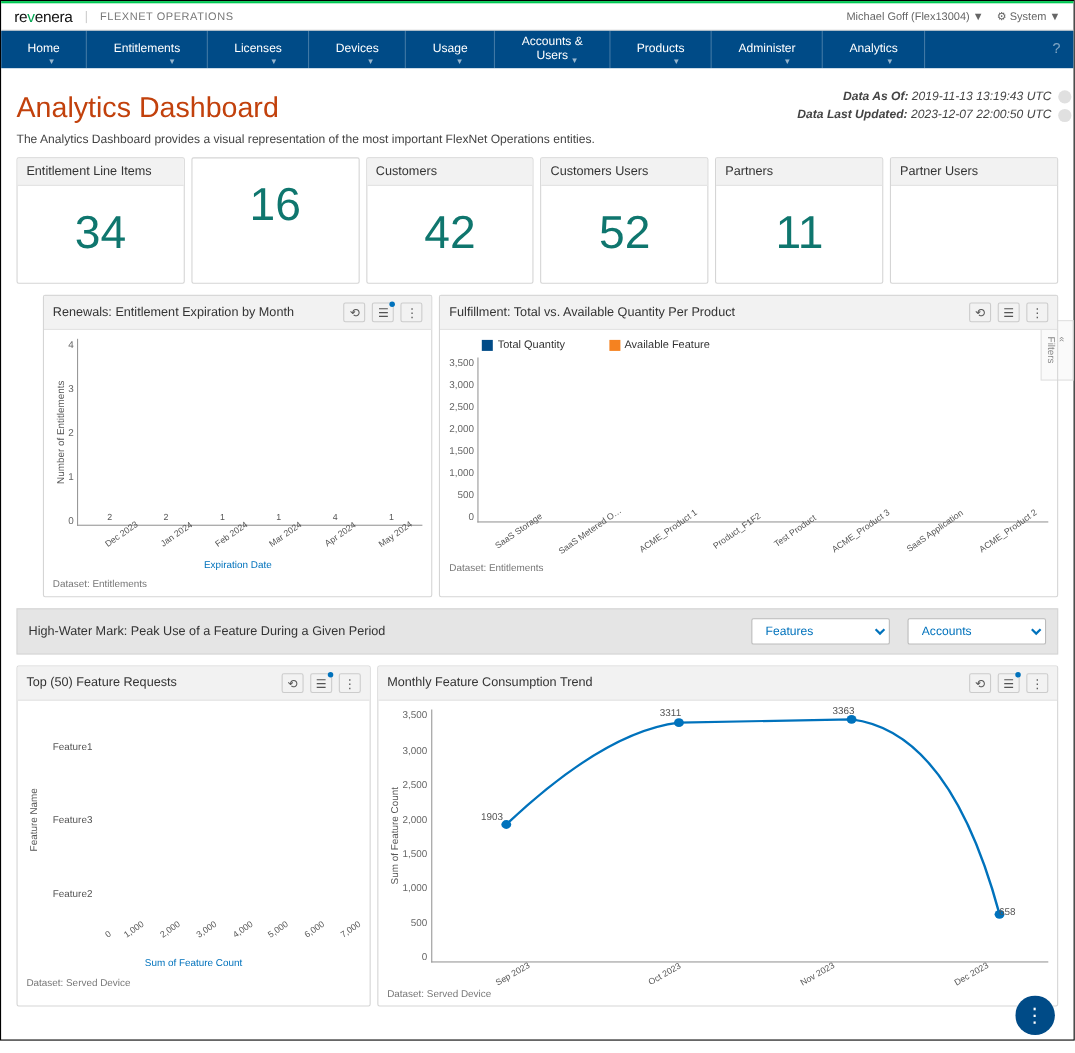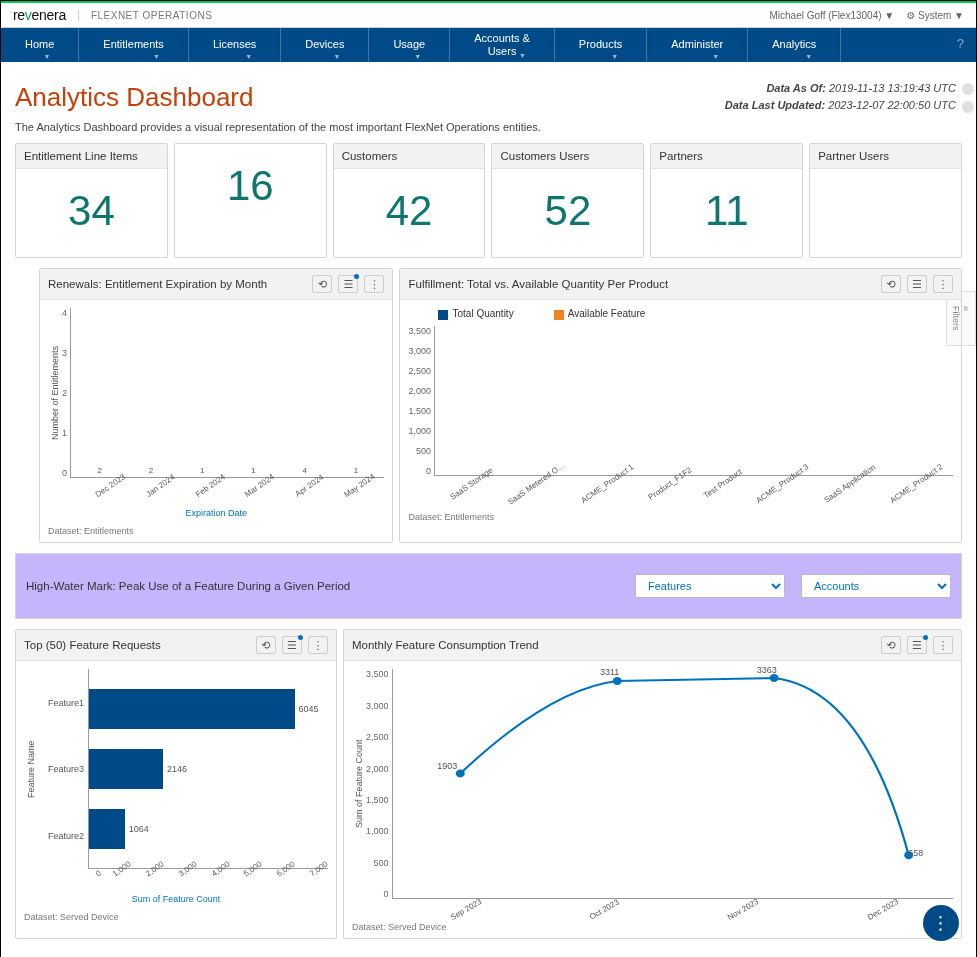--- a/index.html
+++ b/index.html
@@ -50,22 +50,22 @@
 .x-label { text-align: center; font-size: 9px; color: #0072bc; margin-top: 2px; }
 
 .legend { display: flex; gap: 40px; font-size: 10px; padding: 0 0 6px 30px; align-items: center; }
 .legend .sw { display: inline-block; width: 10px; height: 10px; margin-right: 4px; vertical-align: middle; }
 .dual-bars { flex: 1; display: flex; align-items: flex-end; gap: 6px; height: 150px; border-left: 1px solid #999; border-bottom: 1px solid #999; padding: 0 4px; }
 .dual-group { flex: 1; display: flex; align-items: flex-end; gap: 1px; justify-content: center; }
 .dual-group div { width: 45%; }
 .dual-group .b1 { background: #004b87; }
 .dual-group .b2 { background: #f58220; }
 
-.ctrl-bar { background: #c4b5fd; border: 1px solid #d5d5d5; padding: 20px 10px; margin-top: 10px; display: flex; align-items: center; gap: 10px; font-size: 11.5px; }
-.ctrl-bar select { margin-left: auto; font-size: 11px; padding: 4px 8px; border: 1px solid #bbb; border-radius: 2px; width: 150px; color: #0072bc; background: #fff; }
+.ctrl-bar { background: #e5e5e5; border: 1px solid #d5d5d5; padding: 8px 10px; margin-top: 10px; display: flex; align-items: center; gap: 10px; font-size: 11.5px; }
+.ctrl-bar select { margin-left: auto; font-size: 11px; padding: 4px 8px; border: 1px solid #bbb; border-radius: 2px; width: 126px; color: #0072bc; background: #fff; }
 .ctrl-bar select + select { margin-left: 6px; }
 
 .botrow { display: flex; gap: 6px; margin-top: 10px; }
 .hbars-zone { height: 200px; border-left: 1px solid #999; border-bottom: 1px solid #999; display: flex; flex-direction: column; justify-content: space-around; padding: 10px 0; position: relative; }
 .hbar { display: flex; align-items: center; }
 .hbar .rect { height: 40px; background: #004b87; }
 .hbar .val { font-size: 9px; color: #555; margin-left: 4px; }
 .hy-ticks { display: flex; flex-direction: column; justify-content: space-around; height: 200px; font-size: 9px; color: #555; text-align: right; padding-right: 4px; min-width: 50px; }
 .hx-ticks { display: flex; font-size: 8px; color: #555; justify-content: space-between; padding: 2px 0 0 0; }
 .hx-ticks div { transform: rotate(-35deg); transform-origin: top left; }
@@ -296,34 +296,20 @@
           <span>⋮</span>
         </div>
       </div>
       <div class="chart-body">
         <div style="display:flex">
           <div class="y-label">Feature Name</div>
           <div class="hy-ticks">
             <div>Feature1</div>
             <div>Feature3</div>
             <div>Feature2</div>
-          </div>
-          <div class="hbars-zone" style="flex:1">
-            <div class="hbar">
-                <div class="rect" style="width:86%"></div>
-                <div class="val">6045</div>
-              </div>
-            <div class="hbar">
-                <div class="rect" style="width:31%"></div>
-                <div class="val">2146</div>
-              </div>
-            <div class="hbar">
-                <div class="rect" style="width:15%"></div>
-                <div class="val">1064</div>
-              </div>
           </div>
         </div>
         <div style="display:flex">
             <div style="width:70px"></div>
         <div class="hx-ticks" style="flex:1">
           <div>0</div>
               <div>1,000</div>
               <div>2,000</div>
               <div>3,000</div>
               <div>4,000</div>

